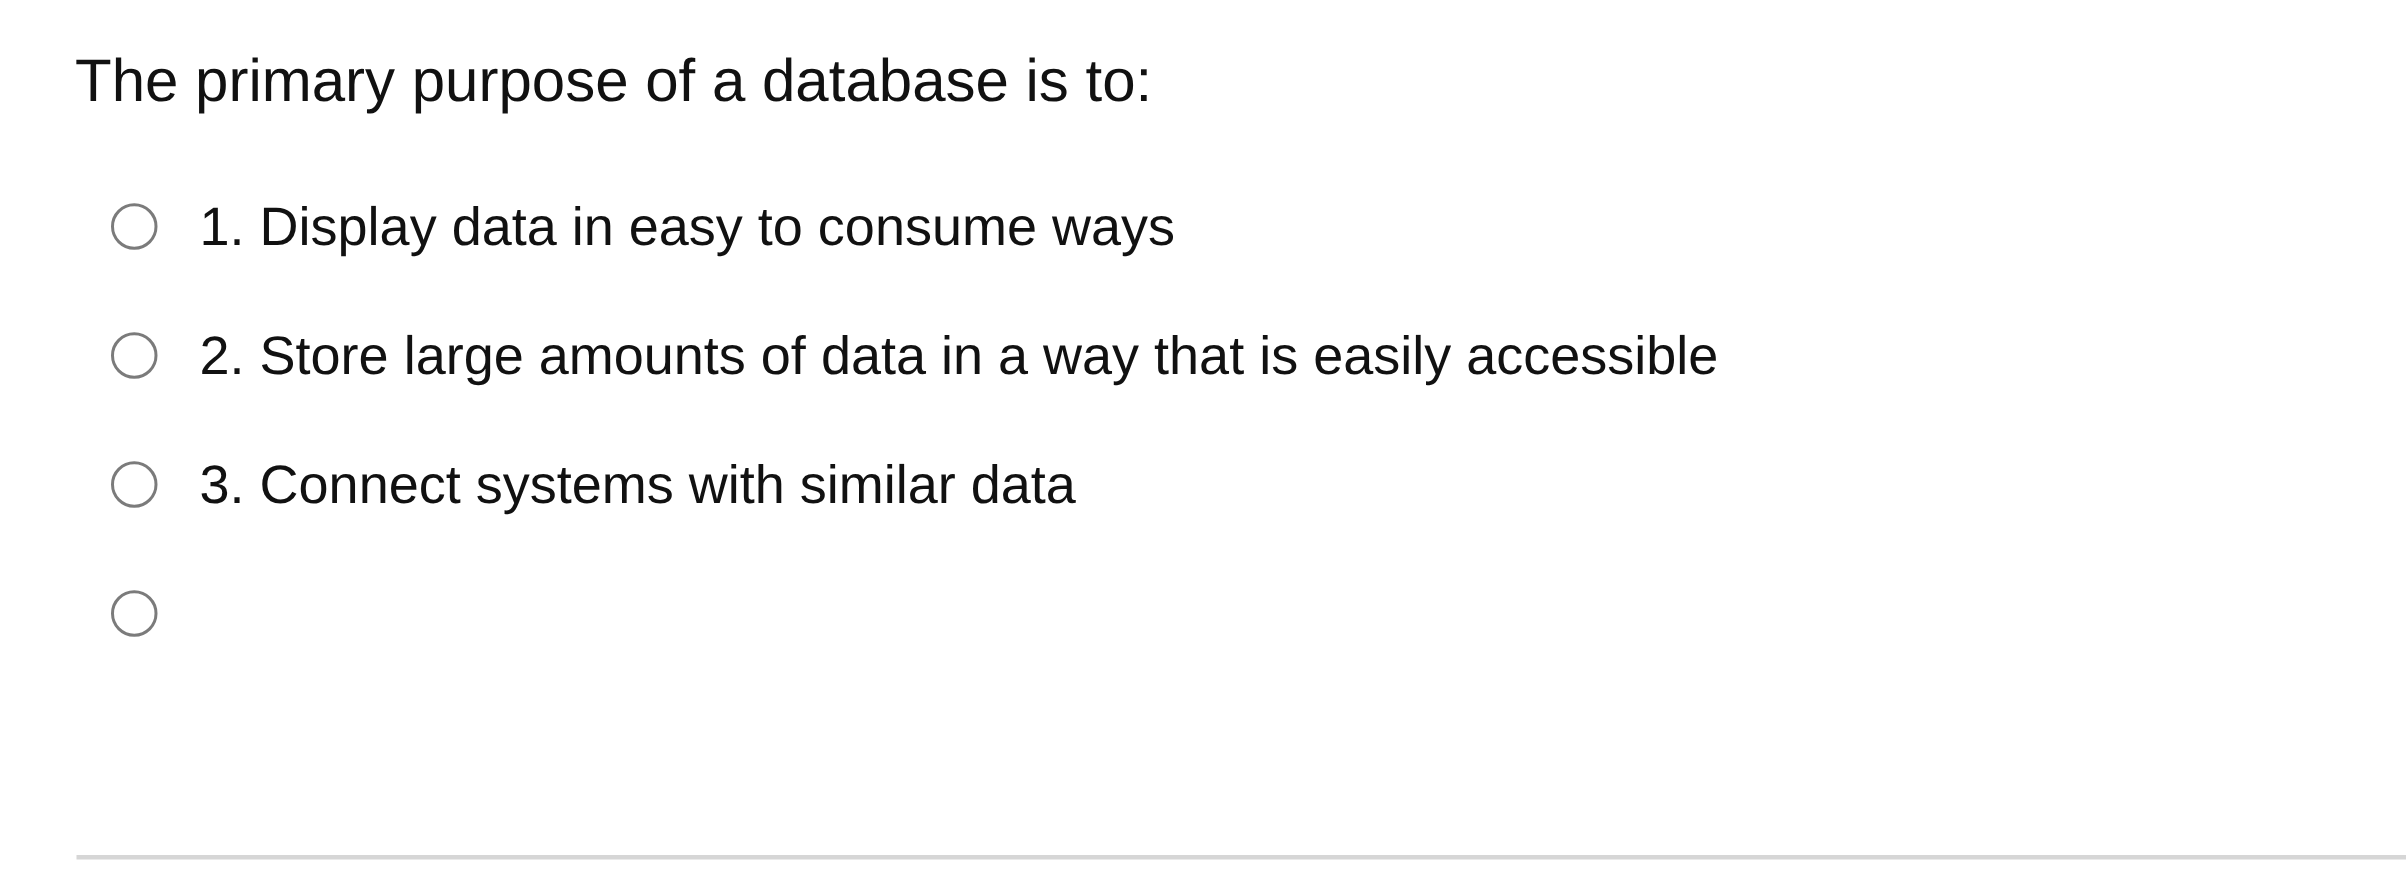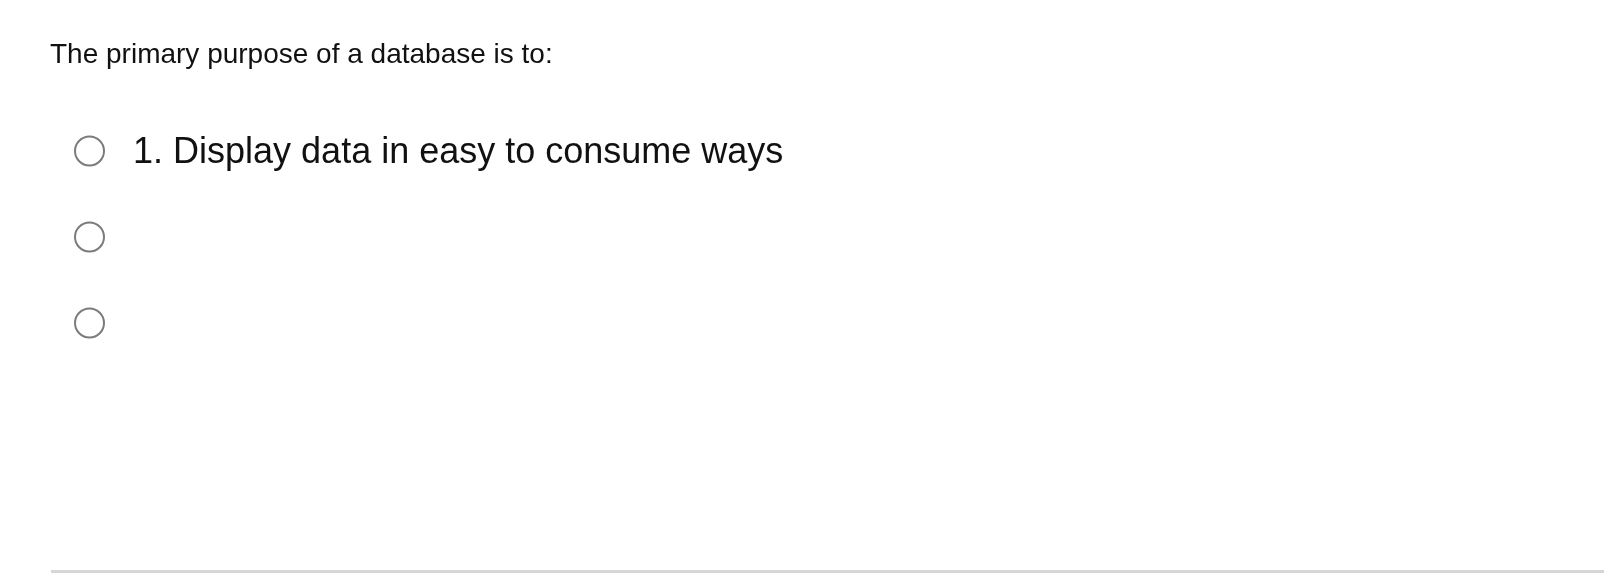--- a/index.html
+++ b/index.html
@@ -20,21 +20,21 @@
     position: absolute;
     left: 0;
     top: 0;
     width: 1604px;
   }
 
   .question-prompt {
     position: absolute;
     left: 50px;
     top: 30px;
-    font-size: 28px;
+    font-size: 40px;
     line-height: 48px;
     font-weight: 400;
     color: #111111;
     white-space: nowrap;
   }
 
   .options-list {
     position: absolute;
     left: 0;
     top: 108px;
@@ -98,23 +98,28 @@
 
   <div class="question-prompt">The primary purpose of a database is to:</div>
 
   <div class="options-list">
 
     <div class="option-row">
       <span class="option-radio"></span>
       <span class="option-text"><span class="option-number">1.</span>&nbsp;<span class="option-label">Display data in easy to consume ways</span></span>
     </div>
 
+    <div class="option-row">
+      <span class="option-radio"></span>
+      <span class="option-text"><span class="option-number">2.</span>&nbsp;<span class="option-label">Store large amounts of data in a way that is easily accessible</span></span>
+    </div>
 
     <div class="option-row">
       <span class="option-radio"></span>
+      <span class="option-text"><span class="option-number">3.</span>&nbsp;<span class="option-label">Connect systems with similar data</span></span>
     </div>
 
     <div class="option-row">
       <span class="option-radio"></span>
     </div>
 
   </div>
 
   <div class="bottom-divider"></div>
 

